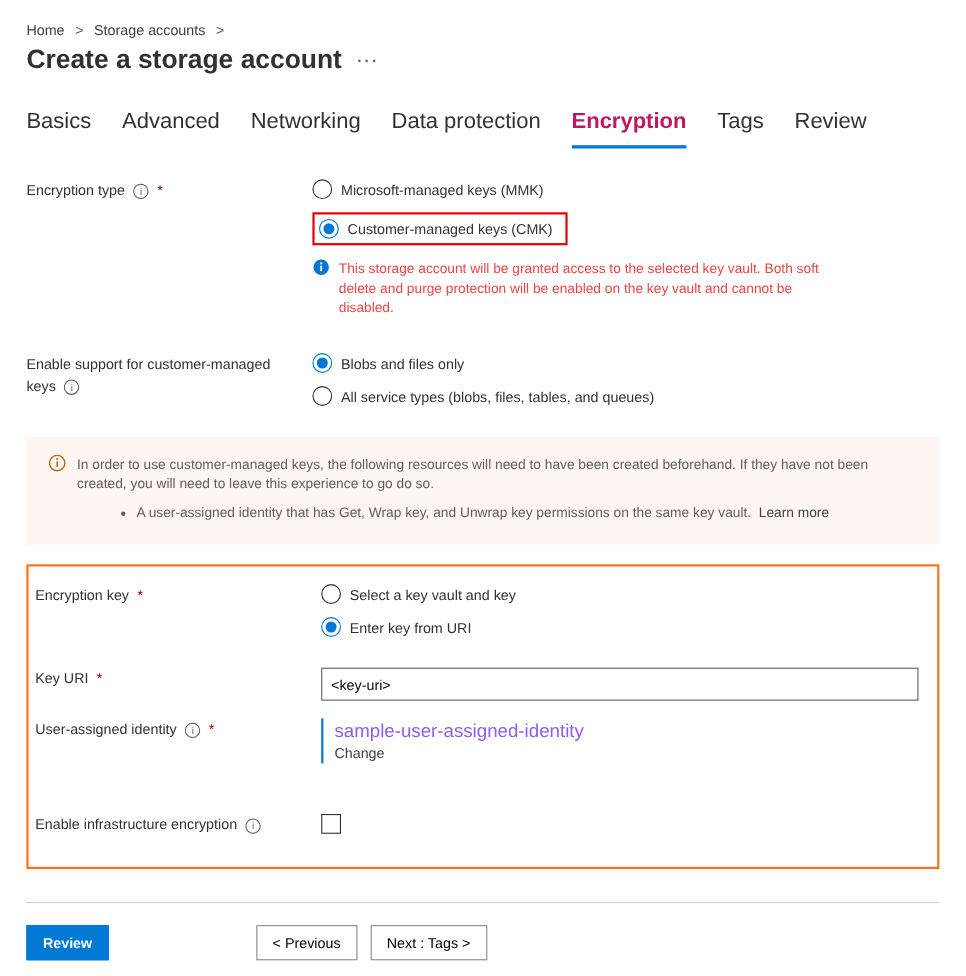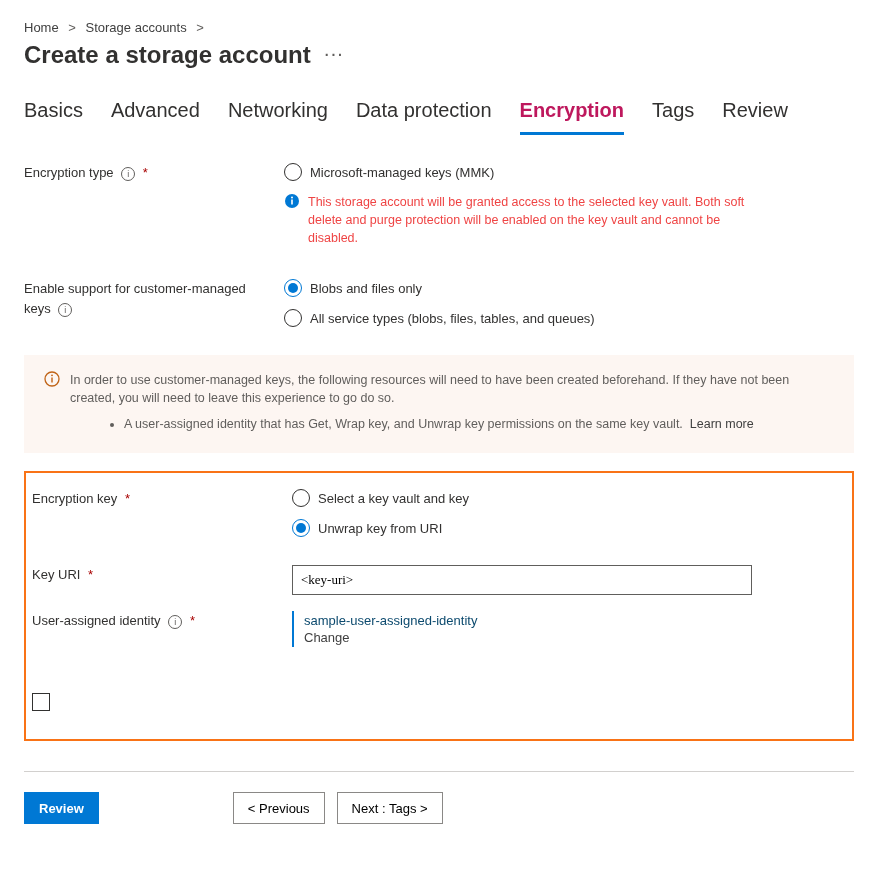--- a/index.html
+++ b/index.html
@@ -51,25 +51,25 @@
     margin: 10px 0 18px 0;
   }
   .notice-main { display: flex; gap: 10px; }
   .notice-text { font-size: 12.5px; color: #605e5c; line-height: 18px; }
   .notice-bullet { margin: 10px 0 0 40px; font-size: 12.5px; color: #605e5c; }
   .notice-bullet li { margin-bottom: 4px; }
 
   .red-outline-section { border: 2px solid #f97316; padding: 16px 16px 28px 6px; margin-bottom: 30px; }
 
   input.text-input {
-    width: 460px; height: 26px; border: 1px solid #605e5c; padding: 14px 8px; font-size: 13px; font-family: Liberation Serif, serif;
+    width: 543px; height: 26px; border: 1px solid #605e5c; padding: 14px 8px; font-size: 13px; font-family: Liberation Sans, sans-serif;
   }
 
   .identity-block { border-left: 2px solid #0078d4; padding: 2px 10px; }
-  .identity-name { font-size: 13px; color: #0c4a6e; margin-bottom: 2px; }
+  .identity-name { font-size: 17px; color: #8b5cf6; margin-bottom: 2px; }
 
   .checkbox { width: 18px; height: 18px; border: 1px solid #323130; cursor: pointer; background:#fff; }
 
   hr.divider { border: none; border-top: 1px solid #d2d0ce; margin: 20px 0 20px 0; }
 
   .footer-btns { display: flex; gap: 12px; align-items: center; }
   .btn { height: 32px; padding: 0 14px; font-size: 13px; border: 1px solid #8a8886; background: #fff; cursor: pointer; display: inline-flex; align-items: center; font-family: inherit; }
   .btn.primary { background: #0078d4; color: #fff; border-color: #0078d4; font-weight: 600; }
   .footer-gap { width: 110px; }
 </style>
@@ -101,20 +101,26 @@
 <div class="form-row">
   <div class="form-label-col">
     <span>Encryption type</span>
     <span class="info-icon">i</span>
     <span class="req">*</span>
   </div>
   <div class="form-ctrl-col">
     <div class="radio-row">
       <span class="radio"></span>
       <span>Microsoft-managed keys (MMK)</span>
+    </div>
+    <div class="radio-row">
+      <span class="red-box">
+        <span class="radio selected"></span>
+        <span>Customer-managed keys (CMK)</span>
+      </span>
     </div>
     <div class="hint">
       <span class="info-blue-icon">
         <svg viewBox="0 0 16 16">
             <circle cx="8" cy="8" r="7" fill="#0078d4"></circle>
             <rect x="7.2" y="6.5" width="1.6" height="5" fill="#fff"></rect>
             <circle cx="8" cy="4.5" r="1" fill="#fff"></circle>
           </svg>
       </span>
       <span class="hint-text">This storage account will be granted access to the selected key vault. Both soft delete and purge protection will be enabled on the key vault and cannot be disabled.</span>
@@ -164,21 +170,21 @@
       <span>Encryption key</span>
       <span class="req">*</span>
     </div>
     <div class="form-ctrl-col">
       <div class="radio-row">
         <span class="radio"></span>
         <span>Select a key vault and key</span>
       </div>
       <div class="radio-row">
         <span class="radio selected"></span>
-        <span>Unwrap key from URI</span>
+        <span>Enter key from URI</span>
       </div>
     </div>
   </div>
 
   <div class="form-row">
     <div class="form-label-col">
       <span>Key URI</span>
       <span class="req">*</span>
     </div>
     <div class="form-ctrl-col">
@@ -196,20 +202,24 @@
       <div class="identity-block">
         <div class="identity-name">sample-user-assigned-identity</div>
         <a>Change</a>
       </div>
     </div>
   </div>
 
   <div style="height:30px"></div>
 
   <div class="form-row" style="margin-bottom:0">
+    <div class="form-label-col">
+      <span>Enable infrastructure encryption</span>
+      <span class="info-icon">i</span>
+    </div>
     <div class="form-ctrl-col">
       <div class="checkbox"></div>
     </div>
   </div>
 
 </div>
 
 <hr class="divider">
 
 <div class="footer-btns">

